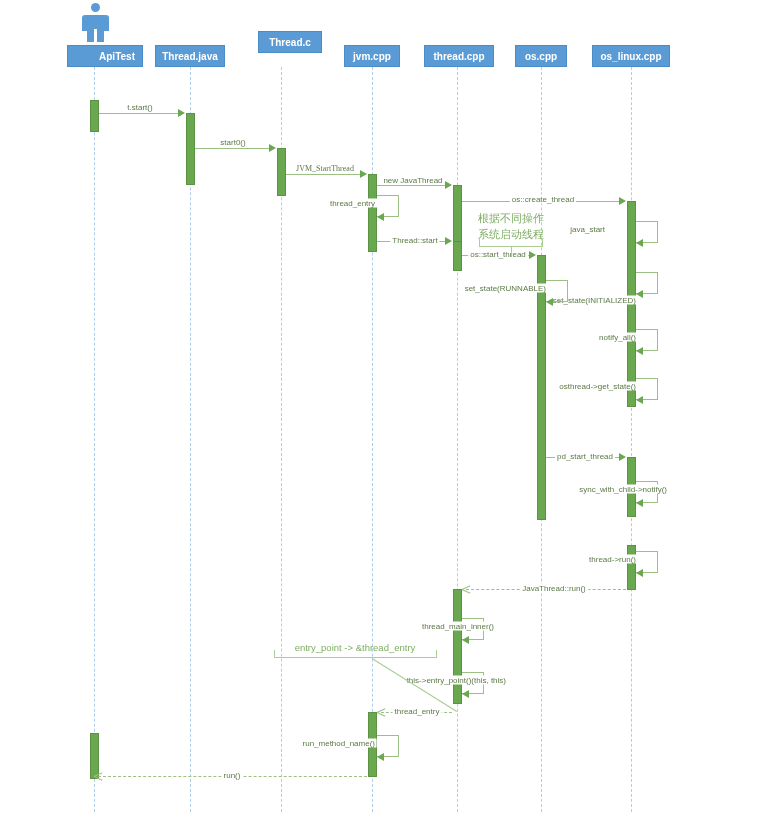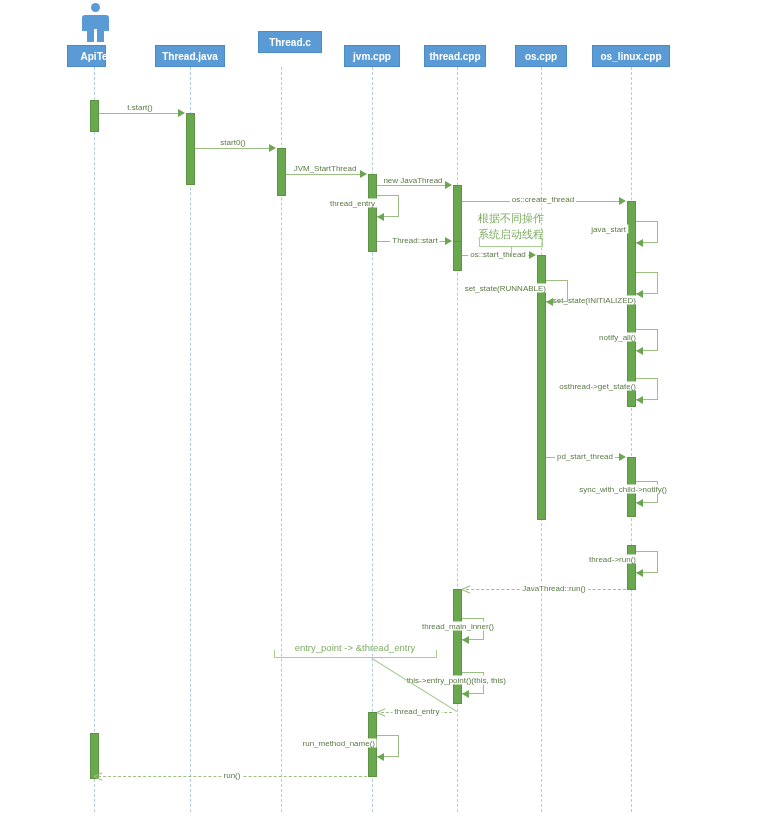--- a/index.html
+++ b/index.html
@@ -60,33 +60,33 @@
 <div id="canvas">
 
   <div class="actor" style="left:78px;top:3px;width:36px;height:40px;">
     <div class="head"></div>
     <div class="body"></div>
     <div class="legL"></div>
     <div class="legR"></div>
     <div class="gap"></div>
   </div>
 
-  <div class="phead" style="left:67px;top:45px;width:39px;padding-left:24px;">
+  <div class="phead" style="left:67px;top:45px;width:76px;padding-left:24px;">
       <span>ApiTest</span>
     </div>
   <div class="phead" style="left:155px;top:45px;width:70px;">
       <span>Thread.java</span>
     </div>
   <div class="phead" style="left:246px;top:31px;width:64px;margin-left:12px;">
       <span>Thread.c</span>
     </div>
   <div class="phead" style="left:344px;top:45px;width:56px;">
       <span>jvm.cpp</span>
     </div>
-  <div class="phead" style="left:424px;top:45px;width:62px;">
+  <div class="phead" style="left:424px;top:45px;width:70px;">
       <span>thread.cpp</span>
     </div>
   <div class="phead" style="left:515px;top:45px;width:52px;">
       <span>os.cpp</span>
     </div>
   <div class="phead" style="left:592px;top:45px;width:78px;">
       <span>os_linux.cpp</span>
     </div>
 
   <div class="lifeline" style="left:94px;top:67px;height:745px;"></div>
@@ -114,37 +114,37 @@
   <div class="msg" style="left:99px;top:113px;width:84px;"></div>
   <div class="arrowR" style="left:178px;top:109px;"></div>
   <div class="mlabel" style="left:140px;top:107px;">t.start()</div>
 
   <div class="msg" style="left:195px;top:148px;width:79px;"></div>
   <div class="arrowR" style="left:269px;top:144px;"></div>
   <div class="mlabel" style="left:233px;top:142px;">start0()</div>
 
   <div class="msg" style="left:286px;top:174px;width:79px;"></div>
   <div class="arrowR" style="left:360px;top:170px;"></div>
-  <div class="mlabel" style="left:325px;top:168px;">JVM_StartThread</div>
+  <div class="mlabel" style="left:325px;top:168px;font-family:Liberation Serif, serif;">JVM_StartThread</div>
 
   <div class="msg" style="left:377px;top:185px;width:73px;"></div>
   <div class="arrowR" style="left:445px;top:181px;"></div>
   <div class="mlabel" style="left:413px;top:180px;">new JavaThread</div>
 
   <div class="self" style="left:377px;top:195px;width:22px;height:22px;"></div>
   <div class="arrowL" style="left:377px;top:213px;"></div>
   <div class="selflabel" style="left:377px;top:203px;">thread_entry</div>
 
   <div class="msg" style="left:462px;top:201px;width:162px;"></div>
   <div class="arrowR" style="left:619px;top:197px;"></div>
   <div class="mlabel" style="left:543px;top:199px;">os::create_thread</div>
 
   <div class="self" style="left:636px;top:221px;width:22px;height:22px;"></div>
   <div class="arrowL" style="left:636px;top:239px;"></div>
-  <div class="selflabel" style="left:628px;top:229px;">java_start</div>
+  <div class="selflabel" style="left:607px;top:229px;">java_start</div>
 
   <div class="msg" style="left:377px;top:241px;width:73px;"></div>
   <div class="arrowR" style="left:445px;top:237px;"></div>
   <div class="mlabel" style="left:415px;top:240px;">Thread::start</div>
 
   <div class="msg" style="left:462px;top:255px;width:72px;"></div>
   <div class="arrowR" style="left:529px;top:251px;"></div>
   <div class="mlabel" style="left:498px;top:254px;">os::start_thread</div>
 
   <div class="self" style="left:636px;top:272px;width:22px;height:22px;"></div>

